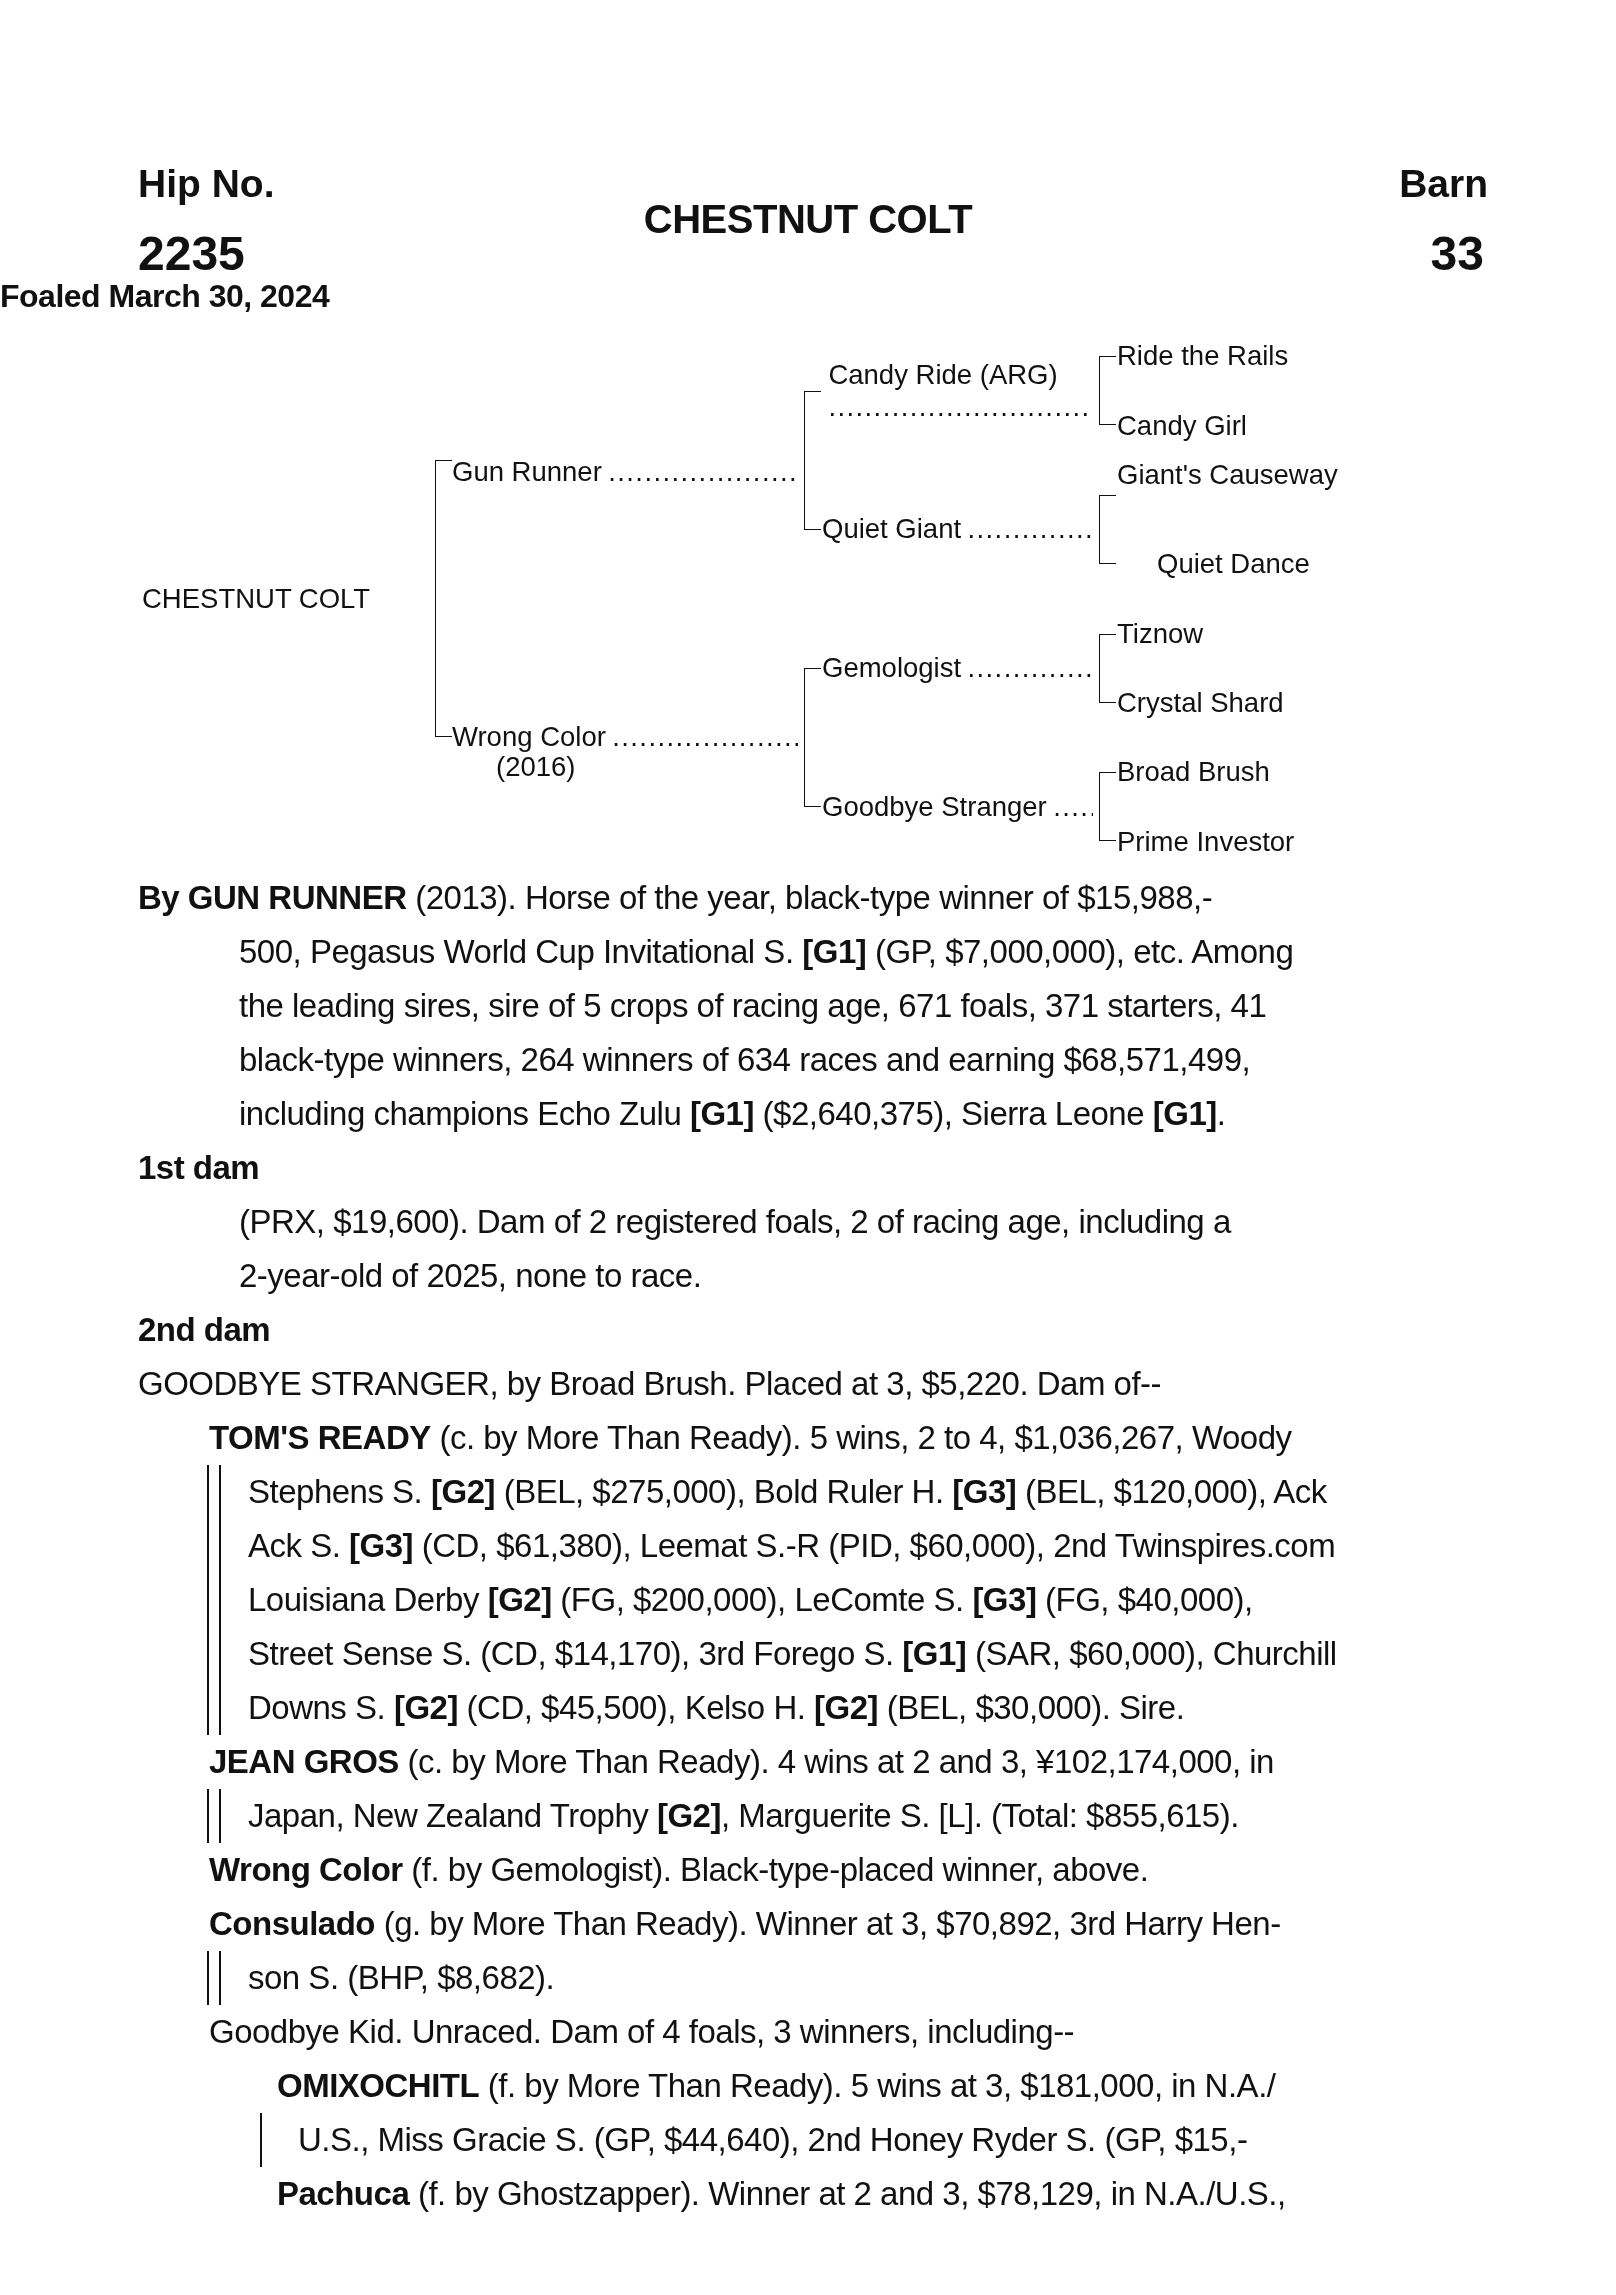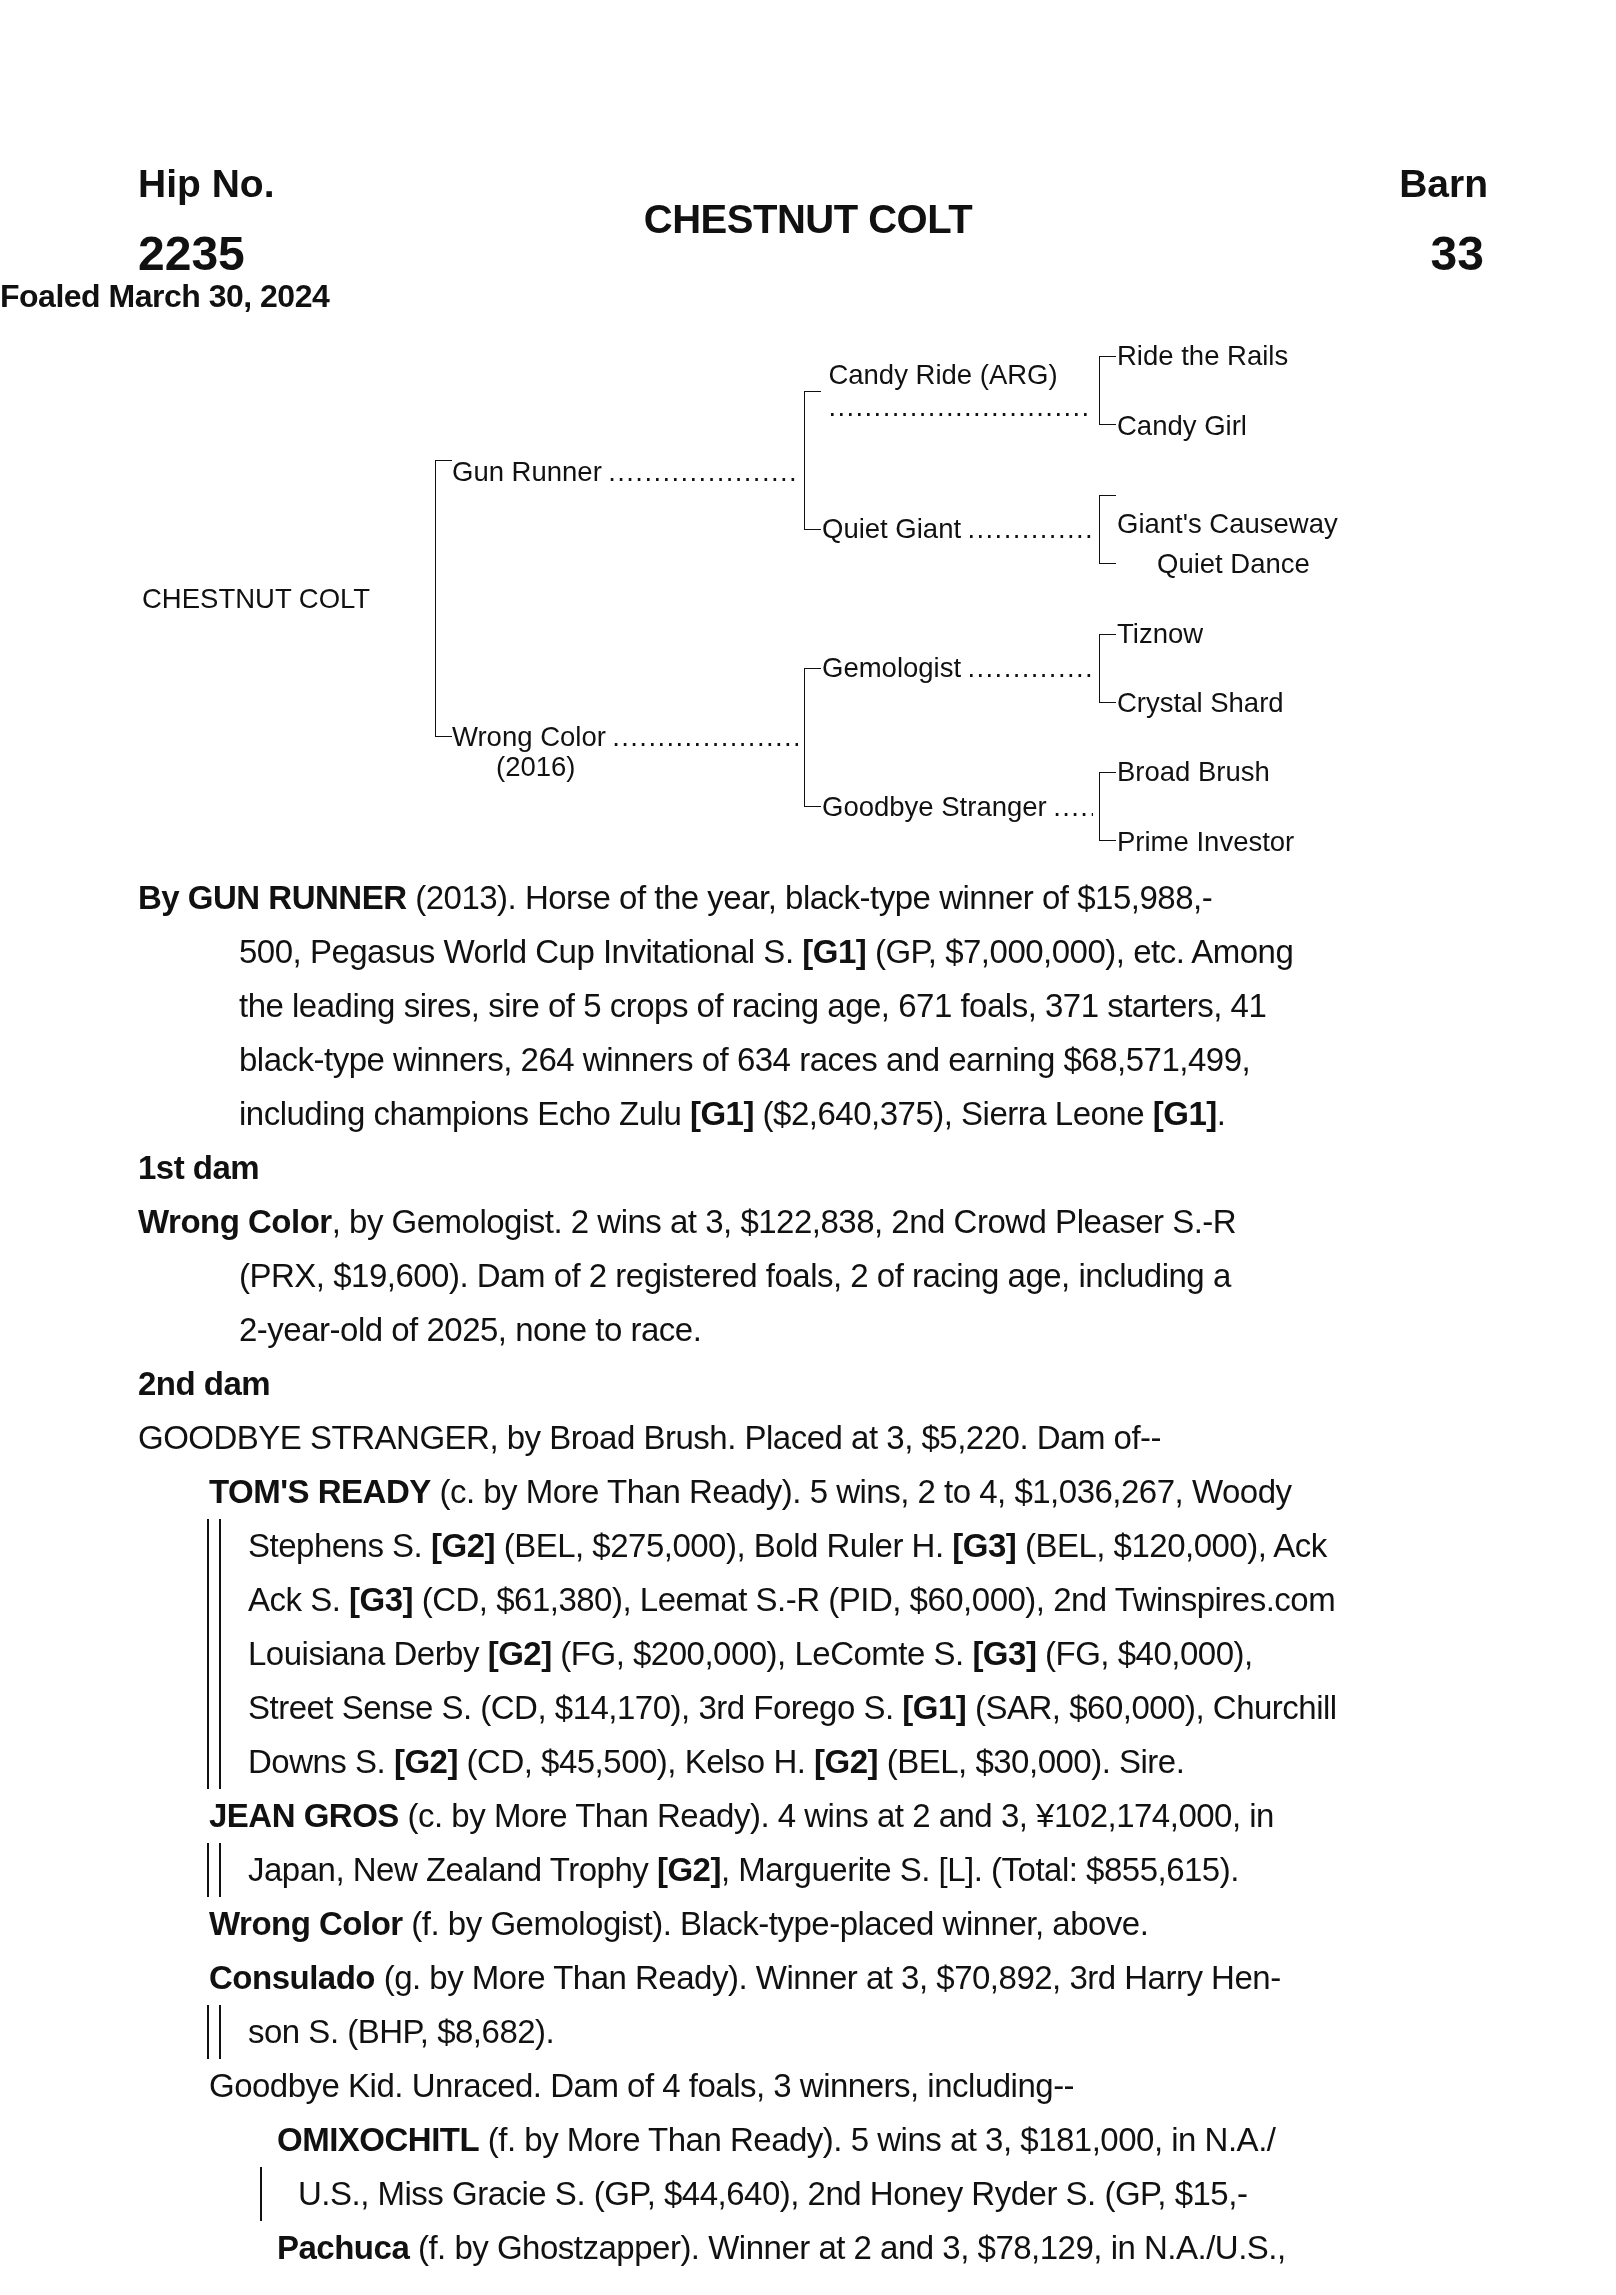--- a/index.html
+++ b/index.html
@@ -98,21 +98,21 @@
       <div class="pname" style="left: 822px; top: 807px; width: 271px;">
         <span class="nm">Goodbye Stranger</span>
         <span class="leader"></span>
       </div>
       <div class="pname" style="left: 1117px; top: 356px;">
         <span class="nm">Ride the Rails</span>
       </div>
       <div class="pname" style="left: 1117px; top: 426px;">
         <span class="nm">Candy Girl</span>
       </div>
-      <div class="pname" style="left: 1117px; top: 524px;">
+      <div class="pname" style="left: 1117px; top: 475px;">
         <span class="nm">Giant's Causeway</span>
       </div>
       <div class="pname" style="left: 1117px; top: 564px; margin-left: 40px;">
         <span class="nm">Quiet Dance</span>
       </div>
       <div class="pname" style="left: 1117px; top: 634px;">
         <span class="nm">Tiznow</span>
       </div>
       <div class="pname" style="left: 1117px; top: 703px;">
         <span class="nm">Crystal Shard</span>
@@ -131,21 +131,20 @@
       <div class="brk" style="left: 1099px; top: 634px; height: 69px;"></div>
       <div class="brk" style="left: 1099px; top: 772px; height: 69px;"></div>
     </div>
   <div class="body" id="bodytext">
       <div class="line l0f"><span class="b">By GUN RUNNER</span><span> (2013). Horse of the year, black-type winner of $15,988,-</span></div>
       <div class="line l0c"><span>500, Pegasus World Cup Invitational S. </span><span class="b">[G1]</span><span> (GP, $7,000,000), etc. Among</span></div>
       <div class="line l0c"><span>the leading sires, sire of 5 crops of racing age, 671 foals, 371 starters, 41</span></div>
       <div class="line l0c"><span>black-type winners, 264 winners of 634 races and earning $68,571,499,</span></div>
       <div class="line l0c"><span>including champions Echo Zulu </span><span class="b">[G1]</span><span> ($2,640,375), Sierra Leone </span><span class="b">[G1]</span><span>.</span></div>
       <div class="line l0f"><span class="b">1st dam</span></div>
-      <div class="line l0f"><span class="b">Wrong Color</span><span>, by Gemologist. 2 wins at 3, $122,838, 2nd Crowd Pleaser S.-R</span></div>
       <div class="line l0c"><span>(PRX, $19,600). Dam of 2 registered foals, 2 of racing age, including a</span></div>
       <div class="line l0c"><span>2-year-old of 2025, none to race.</span></div>
       <div class="line l0f"><span class="b">2nd dam</span></div>
       <div class="line l0f"><span>GOODBYE STRANGER, by Broad Brush. Placed at 3, $5,220. Dam of--</span></div>
       <div class="line l1f"><span class="b">TOM'S READY</span><span> (c. by More Than Ready). 5 wins, 2 to 4, $1,036,267, Woody</span></div>
       <div class="line l1c2"><span>Stephens S. </span><span class="b">[G2]</span><span> (BEL, $275,000), Bold Ruler H. </span><span class="b">[G3]</span><span> (BEL, $120,000), Ack</span></div>
       <div class="line l1c2"><span>Ack S. </span><span class="b">[G3]</span><span> (CD, $61,380), Leemat S.-R (PID, $60,000), 2nd Twinspires.com</span></div>
       <div class="line l1c2"><span>Louisiana Derby </span><span class="b">[G2]</span><span> (FG, $200,000), LeComte S. </span><span class="b">[G3]</span><span> (FG, $40,000),</span></div>
       <div class="line l1c2"><span>Street Sense S. (CD, $14,170), 3rd Forego S. </span><span class="b">[G1]</span><span> (SAR, $60,000), Churchill</span></div>
       <div class="line l1c2"><span>Downs S. </span><span class="b">[G2]</span><span> (CD, $45,500), Kelso H. </span><span class="b">[G2]</span><span> (BEL, $30,000). Sire.</span></div>

